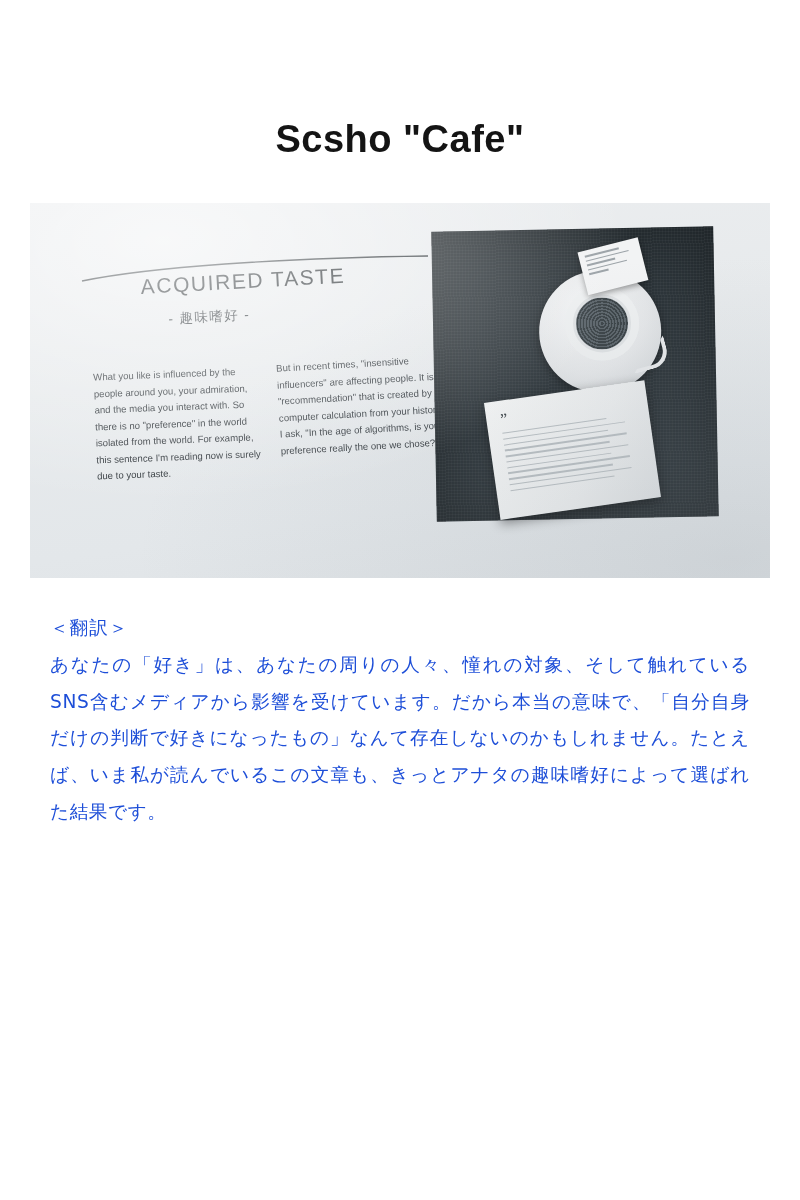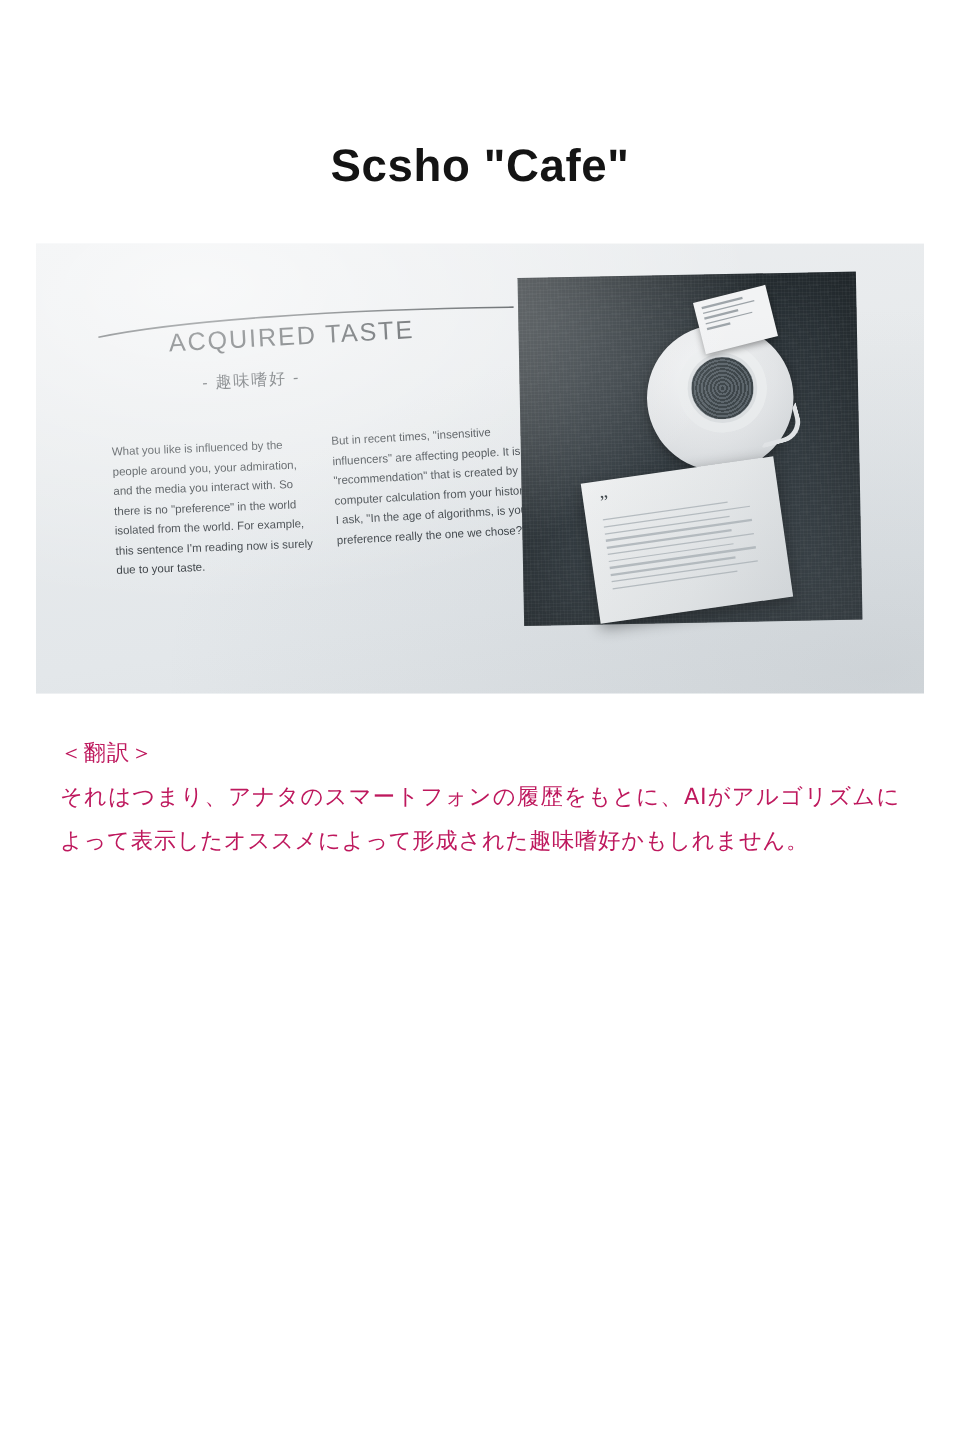--- a/index.html
+++ b/index.html
@@ -227,21 +227,21 @@
     color: #3c4347;
   }
 
   
   .body-text {
     width: 700px;
     margin: 32px auto 0 auto;
     font-family: "DejaVu Sans", sans-serif;
     font-size: 18.6px;
     line-height: 1.98;
-    color: #be185d;
+    color: #1d4ed8;
     letter-spacing: 0.6px;
     text-align: justify;
   }
   .body-text p {
     margin: 0;
   }
   .body-text p.lead {
     letter-spacing: 1px;
   }
 </style>
@@ -294,16 +294,16 @@
         <div class="bl"></div>
         <div class="bl"></div>
         <div class="bl"></div>
         <div class="bl"></div>
       </div>
     </div>
   </div>
 
   <div class="body-text">
     <p class="lead">＜翻訳＞</p>
-    <p>それはつまり、アナタのスマートフォンの履歴をもとに、AIがアルゴリズムによって表示したオススメによって形成された趣味嗜好かもしれません。</p>
+    <p>あなたの「好き」は、あなたの周りの人々、憧れの対象、そして触れているSNS含むメディアから影響を受けています。だから本当の意味で、「自分自身だけの判断で好きになったもの」なんて存在しないのかもしれません。たとえば、いま私が読んでいるこの文章も、きっとアナタの趣味嗜好によって選ばれた結果です。</p>
   </div>
 
 </div>
 
 </body></html>

